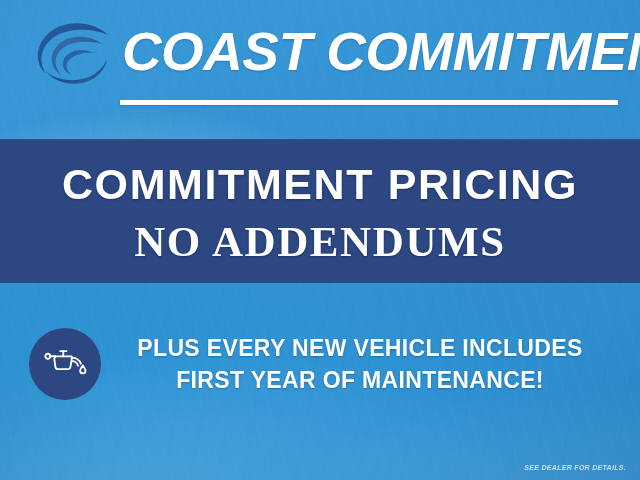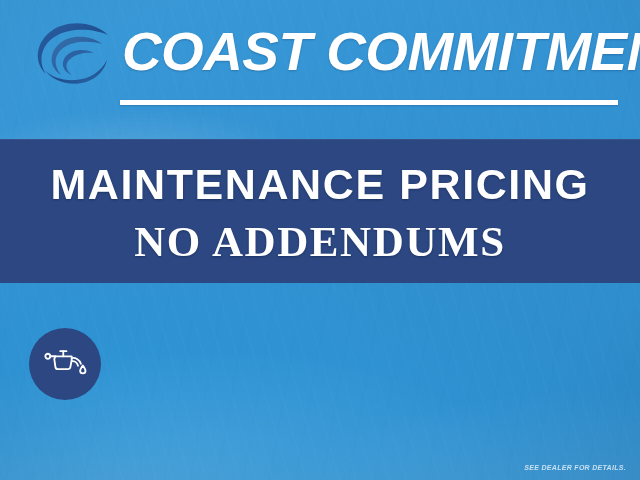--- a/index.html
+++ b/index.html
@@ -230,21 +230,21 @@
         <path d="M17 52 C24 63 42 69 58 64 C70 60 77 51 79 42 C73 54 61 61 48 62 C35 63 23 59 17 52 Z" fill="url(#swirlA)"></path>
       </svg>
     </div>
 
     <div class="brand-title">COAST COMMITMENT</div>
 
     <div class="brand-rule"></div>
   </div>
 
   <div class="band">
-    <div class="band-line band-line-1">MAINTENANCE PRICING</div>
+    <div class="band-line band-line-1">COMMITMENT PRICING</div>
     <div class="band-line band-line-2">NO ADDENDUMS</div>
   </div>
 
   <div class="promo">
 
     <div class="promo-badge">
       <span>
         <svg viewBox="0 0 48 32" width="46" height="31" aria-hidden="true">
           <g fill="none" stroke="#ffffff" stroke-width="1.9" stroke-linecap="round" stroke-linejoin="round">
 
@@ -261,18 +261,20 @@
             <path d="M31 14.6 C34 14.2 36.8 16.4 37.6 19.4"></path>
           </g>
 
           <path d="M42.6 19.2 C44.6 22.0 45.4 23.3 45.4 24.6 a2.8 2.8 0 0 1 -5.6 0
                    c0 -1.3 0.8 -2.6 2.8 -5.4 Z" fill="none" stroke="#ffffff" stroke-width="1.9" stroke-linejoin="round"></path>
         </svg>
       </span>
     </div>
 
     <div class="promo-text">
+      <div>PLUS EVERY NEW VEHICLE INCLUDES</div>
+      <div>FIRST YEAR OF MAINTENANCE!</div>
     </div>
   </div>
 
   <div class="fine-print">SEE DEALER FOR DETAILS.</div>
 
 </div>
 
 </body></html>

